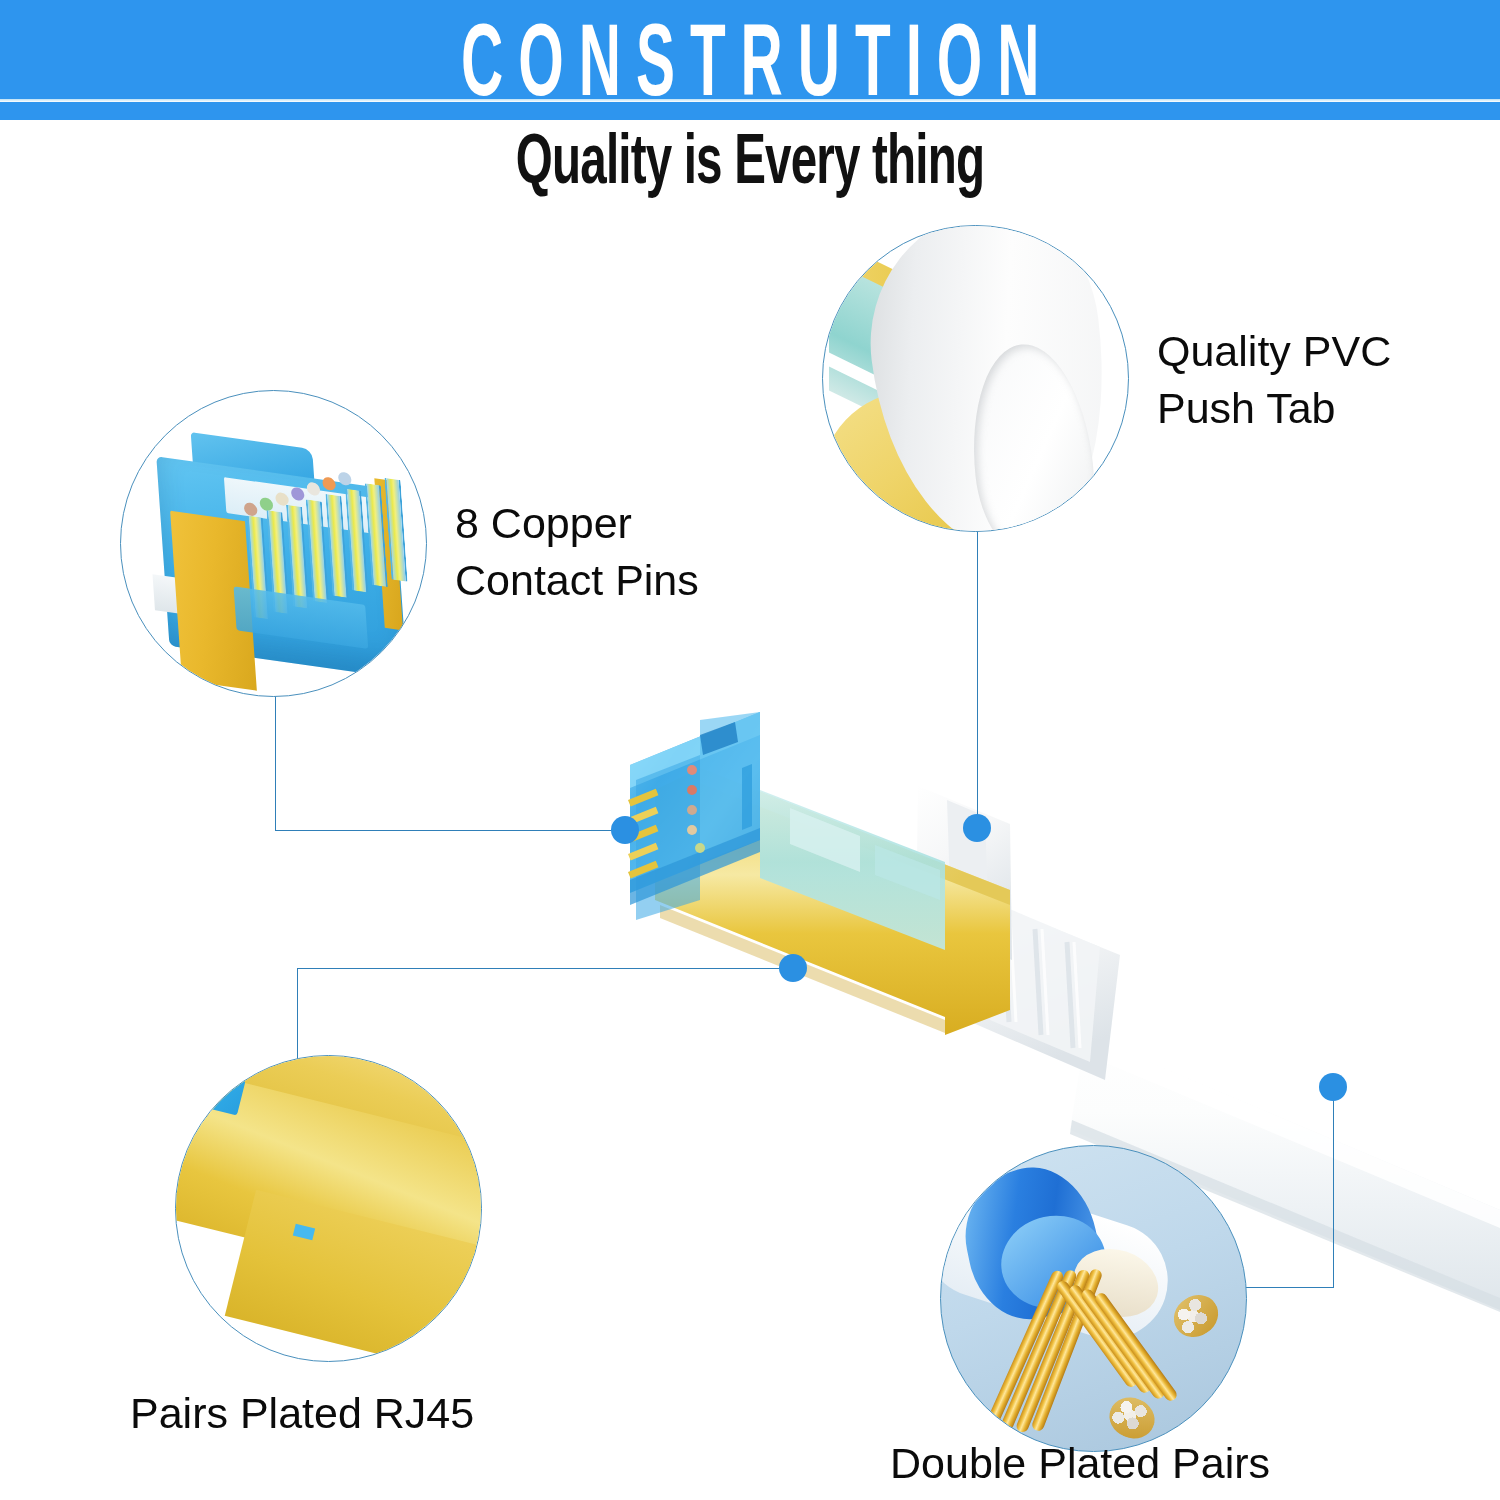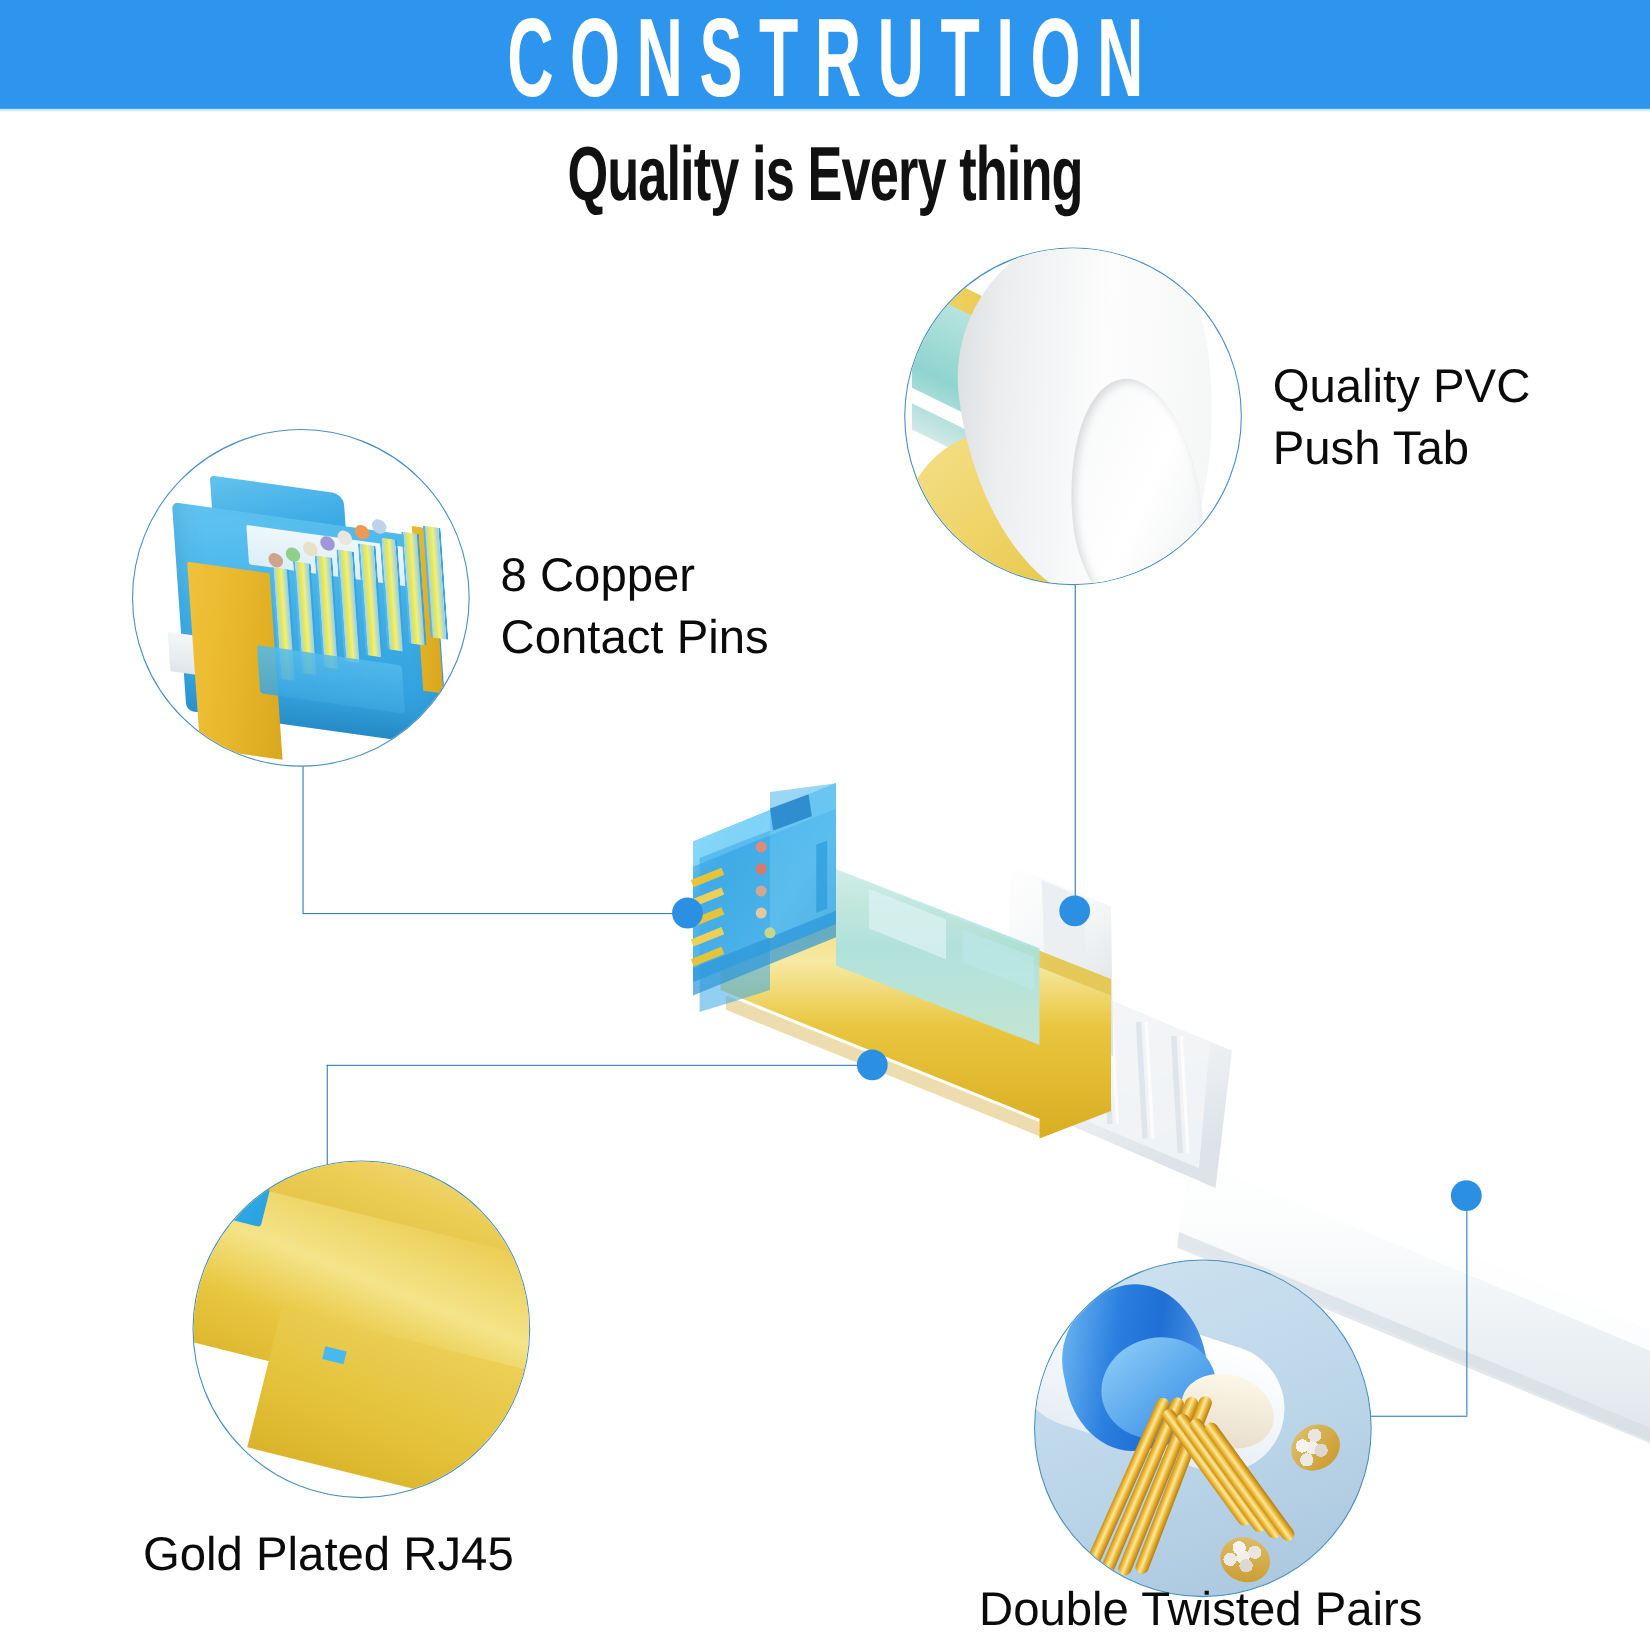--- a/index.html
+++ b/index.html
@@ -16,24 +16,24 @@
     width: 1500px;
     height: 1500px;
     background: #ffffff;
     overflow: hidden;
   }
 
   
   #header-bar {
     position: absolute;
     left: 0; top: 0;
-    width: 1500px; height: 99px;
+    width: 1500px; height: 120px;
     background: #2e95ee;
     display: flex;
-    align-items: flex-end;
+    align-items: center;
     justify-content: center;
   }
   #header-title {
     color: #ffffff;
     font-family: "Liberation Sans Narrow", "Liberation Sans", sans-serif;
     font-size: 86px;
     font-weight: bold;
     letter-spacing: 22px;
     text-indent: 22px;
     line-height: 92px;
@@ -472,21 +472,21 @@
   <div id="c3" class="callout-circle">
     <div>
       <div class="slab-top"></div>
       <div class="gap"></div>
       <div class="slab-main"></div>
       <div class="slab-lower"></div>
       <div class="blue-corner"></div>
       <div class="blue-notch"></div>
     </div>
   </div>
-  <div class="callout-label" style="left:130px; top:1385px;">Gold Plated RJ45</div>
+  <div class="callout-label" style="left:130px; top:1385px;">Pairs Plated RJ45</div>
 
   <div id="c4" class="callout-circle">
     <div>
       <div class="jacketw"></div>
       <div class="jacketb"></div>
       <div class="jacketb2"></div>
       <div class="sheath"></div>
 
       <div class="strand" style="left:78px;  top:118px; height:170px; transform:rotate(24deg);"></div>
       <div class="strand" style="left:92px;  top:118px; height:172px; transform:rotate(23deg);"></div>
@@ -494,15 +494,15 @@
       <div class="strand" style="left:120px; top:118px; height:172px; transform:rotate(21deg);"></div>
       <div class="tipA" style="left:168px; top:252px; transform:rotate(22deg);"></div>
 
       <div class="strand" style="left:150px; top:124px; height:128px; transform:rotate(-36deg);"></div>
       <div class="strand" style="left:163px; top:128px; height:130px; transform:rotate(-36deg);"></div>
       <div class="strand" style="left:176px; top:132px; height:132px; transform:rotate(-36deg);"></div>
       <div class="strand" style="left:189px; top:136px; height:130px; transform:rotate(-36deg);"></div>
       <div class="tipB" style="left:232px; top:150px; transform:rotate(-34deg);"></div>
     </div>
   </div>
-  <div class="callout-label" style="left:890px; top:1435px;">Double Twisted Pairs</div>
+  <div class="callout-label" style="left:890px; top:1435px;">Double Plated Pairs</div>
 
 </div>
 
 </body></html>

